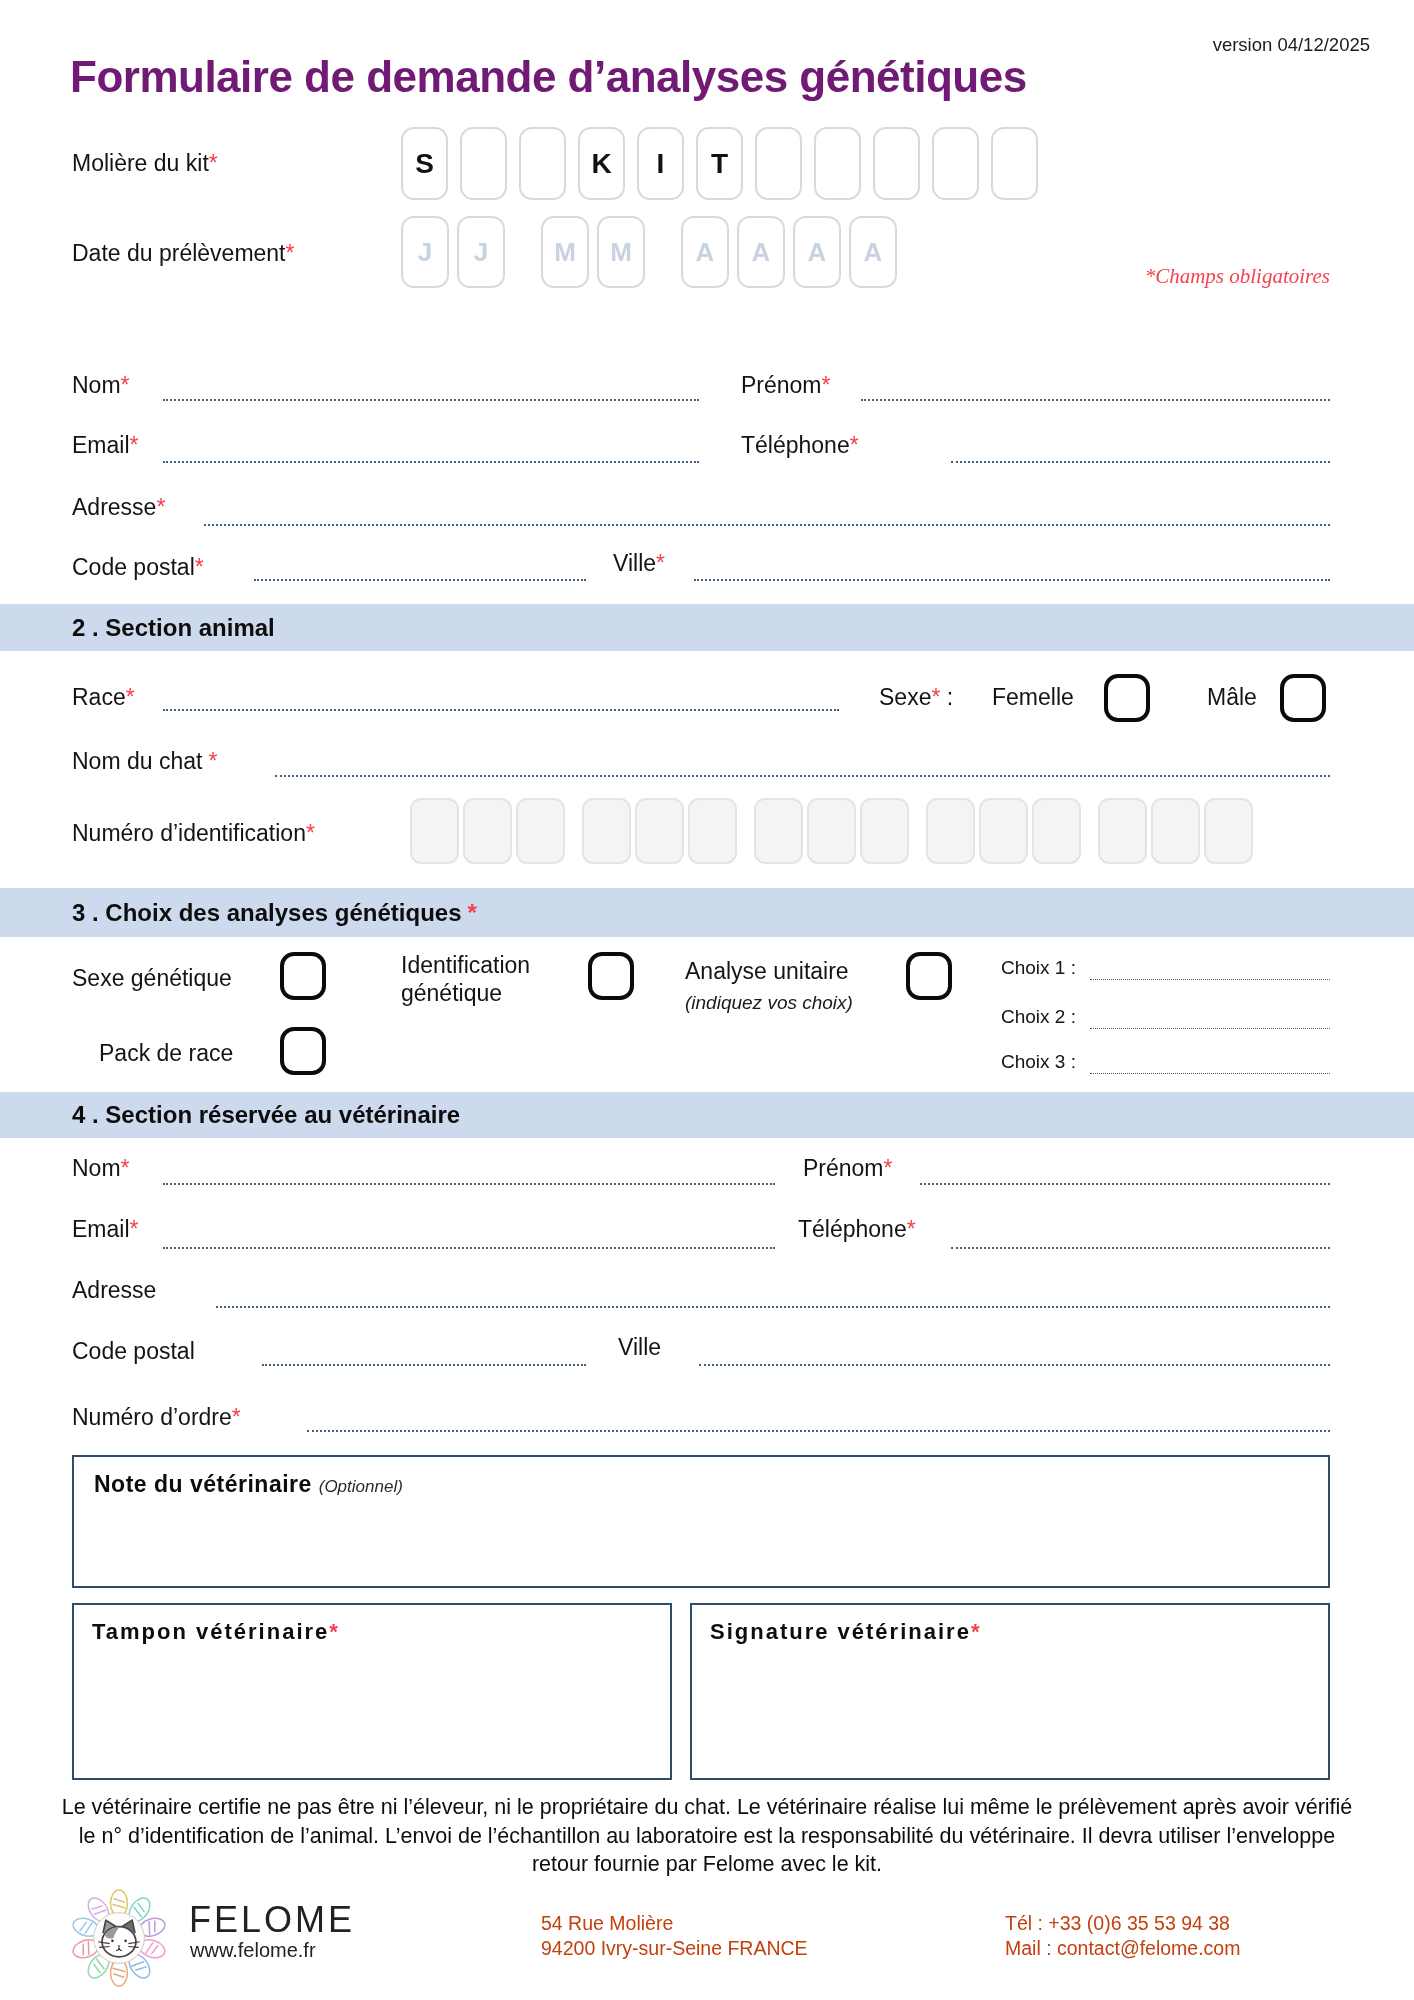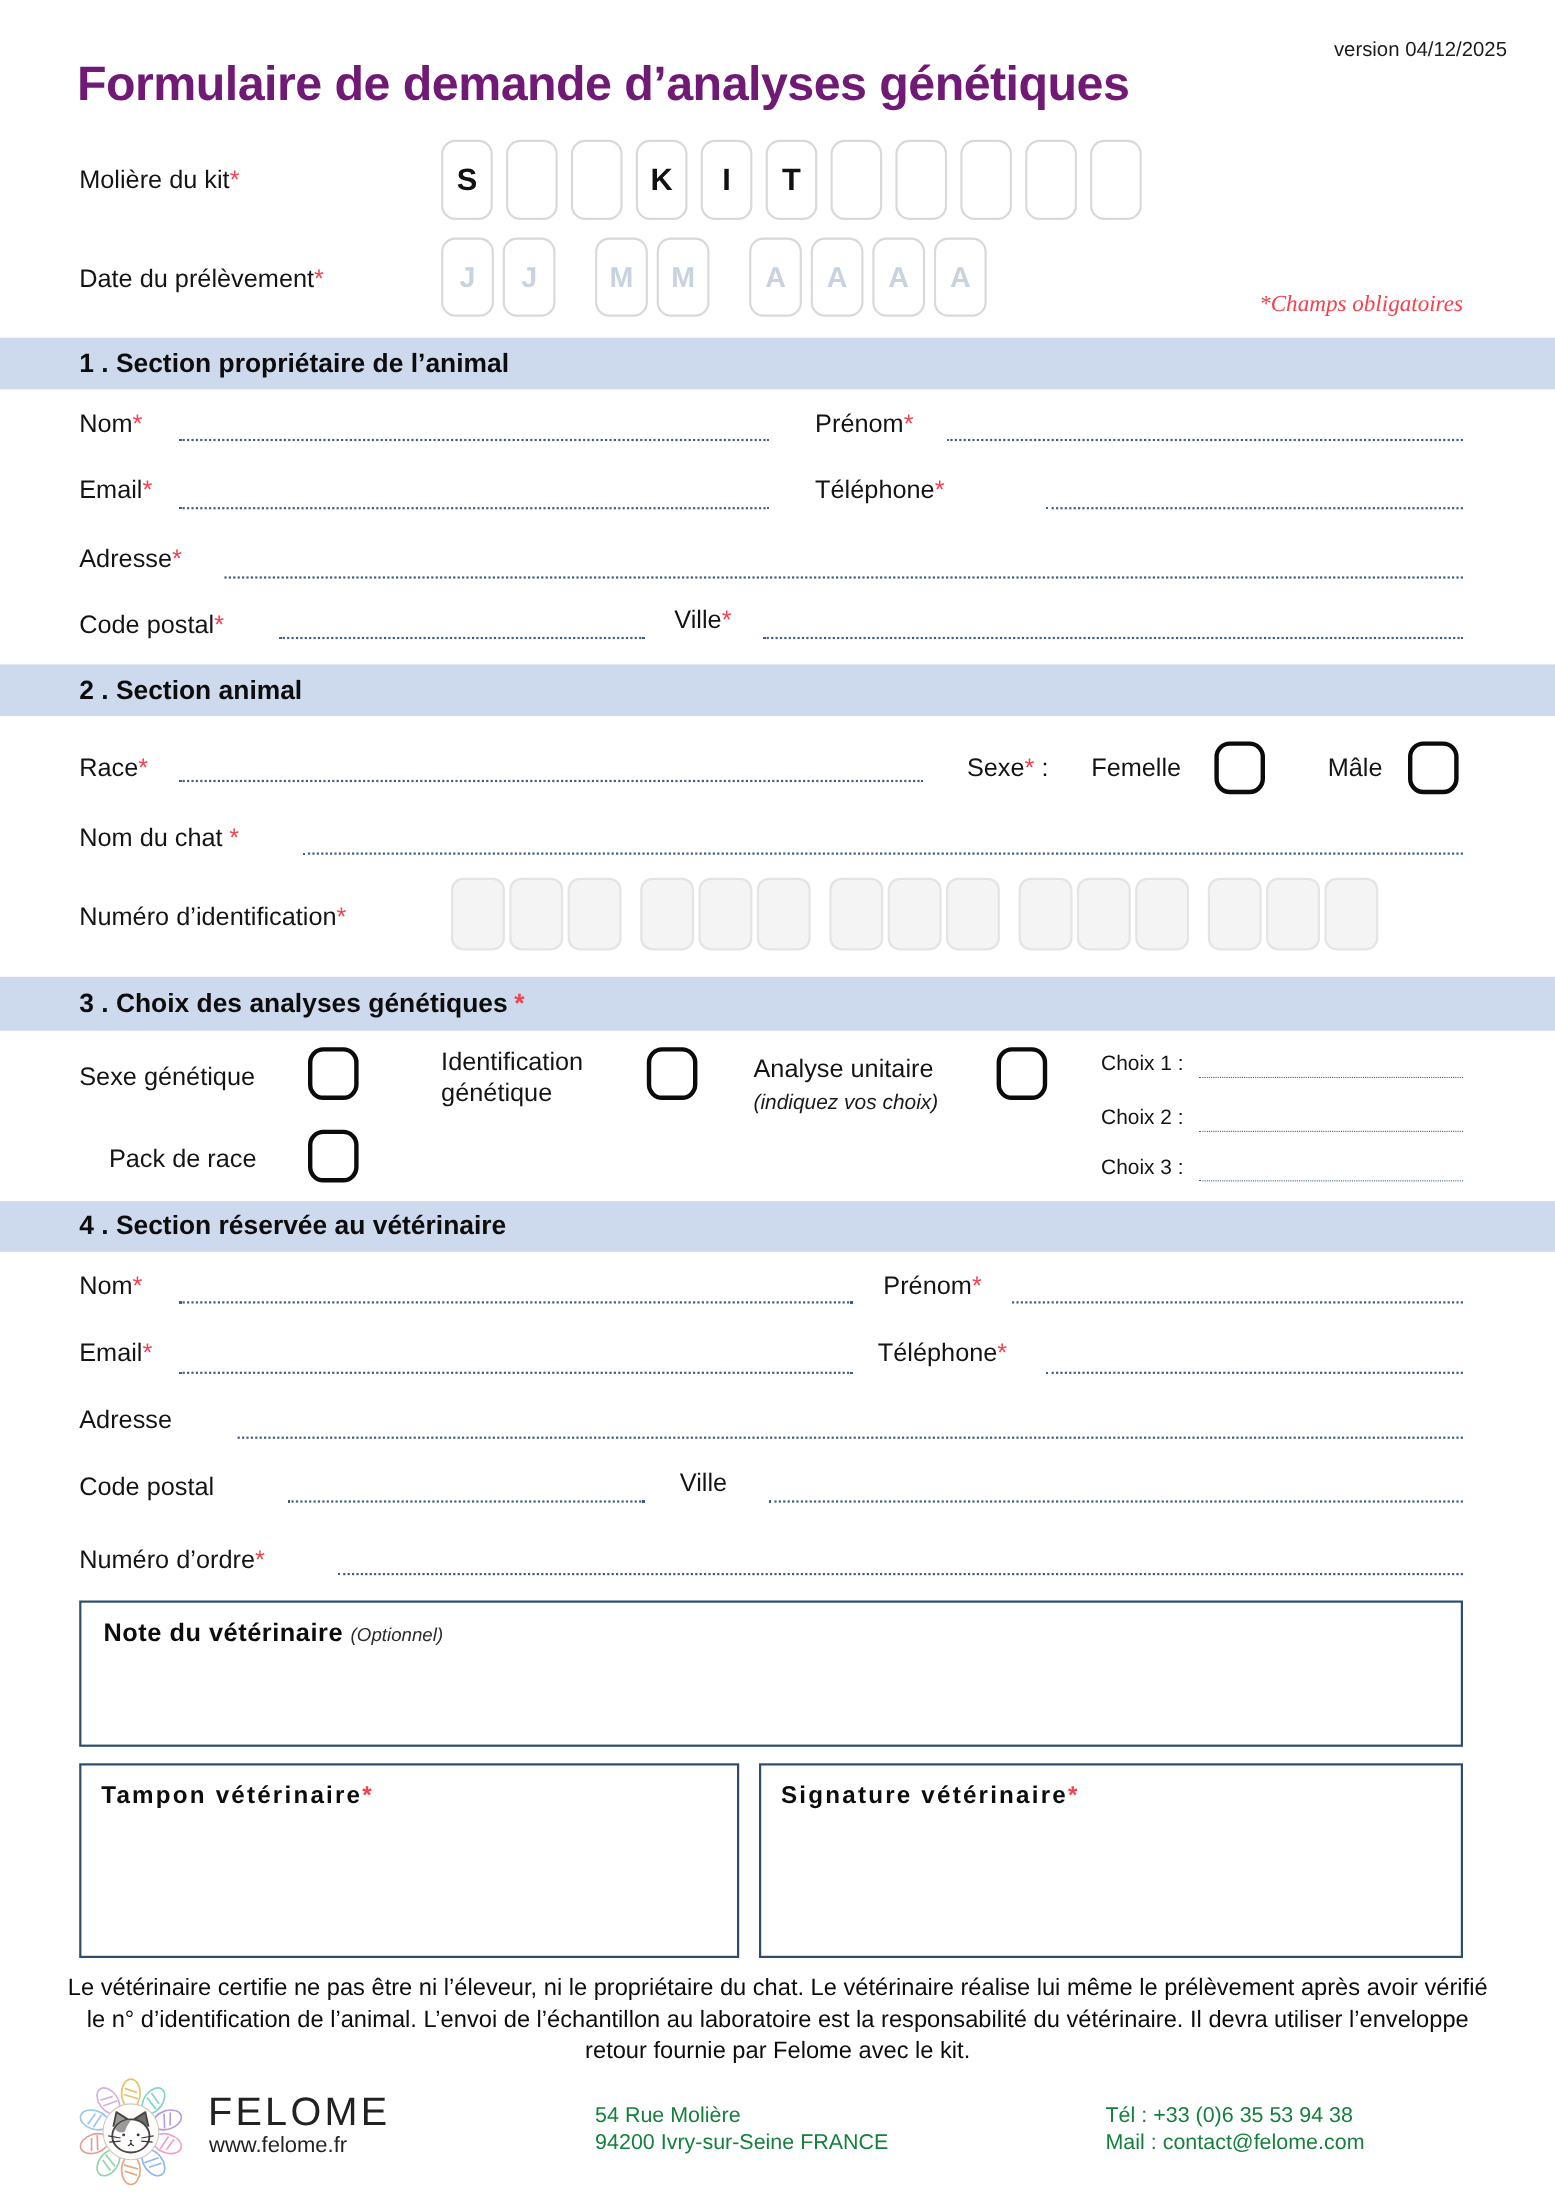--- a/index.html
+++ b/index.html
@@ -32,21 +32,21 @@
   .hint{font-size:19px;font-style:italic;color:#1a1a1a;white-space:nowrap;}
   .bigbox{position:absolute;box-sizing:border-box;border:2.5px solid #2e4d6b;background:#fff;}
   .bigbox .bx-label{position:absolute;left:18px;top:14px;font-size:22px;font-weight:700;
                     letter-spacing:2px;color:#0d0d0d;white-space:nowrap;}
   .notebox-label{position:absolute;left:20px;top:14px;font-size:23px;font-weight:700;color:#0d0d0d;white-space:nowrap;letter-spacing:0.5px;}
   .optional{font-weight:400;font-style:italic;font-size:17px;letter-spacing:0;color:#2b2b2b;}
   .cert{position:absolute;left:50%;transform:translateX(-50%);top:1793px;width:1310px;
         text-align:center;font-size:21.5px;line-height:28.5px;color:#0d0d0d;}
   .brand{left:189px;top:1899px;font-size:36px;font-weight:400;letter-spacing:3px;color:#222;}
   .site{left:190px;top:1939px;font-size:20px;color:#222;}
-  .ftxt{font-size:19.5px;color:#15803d;white-space:nowrap;}
+  .ftxt{font-size:19.5px;color:#c2410c;white-space:nowrap;}
 </style>
 </head>
 <body>
 
 <div class="page">
 
   <div class="abs version">version 04/12/2025</div>
   <div class="abs title">Formulaire de demande d’analyses génétiques</div>
 
   <div class="abs lbl" style="left:72px;top:150px"><span>Molière du kit</span><span class="req">*</span></div>
@@ -76,23 +76,20 @@
       </div>
     <div class="dgroup" style="margin-right:0">
         <div class="cell">A</div>
         <div class="cell">A</div>
         <div class="cell">A</div>
         <div class="cell">A</div>
       </div>
   </div>
   <div class="abs note-red" style="right:84px;top:264px">*Champs obligatoires</div>
 
-  <div class="band" style="top:307px;height:47px">
-    <div class="bt">1 . Section propriétaire de l’animal</div>
-  </div>
   <div class="abs lbl" style="left:72px;top:372px"><span>Nom</span><span class="req">*</span></div>
   <div class="dots" style="left:163px;top:399px;width:536px"></div>
   <div class="abs lbl" style="left:741px;top:372px"><span>Prénom</span><span class="req">*</span></div>
   <div class="dots" style="left:861px;top:399px;width:469px"></div>
 
   <div class="abs lbl" style="left:72px;top:432px"><span>Email</span><span class="req">*</span></div>
   <div class="dots" style="left:163px;top:461px;width:536px"></div>
   <div class="abs lbl" style="left:741px;top:432px"><span>Téléphone</span><span class="req">*</span></div>
   <div class="dots" style="left:951px;top:461px;width:379px"></div>
 

